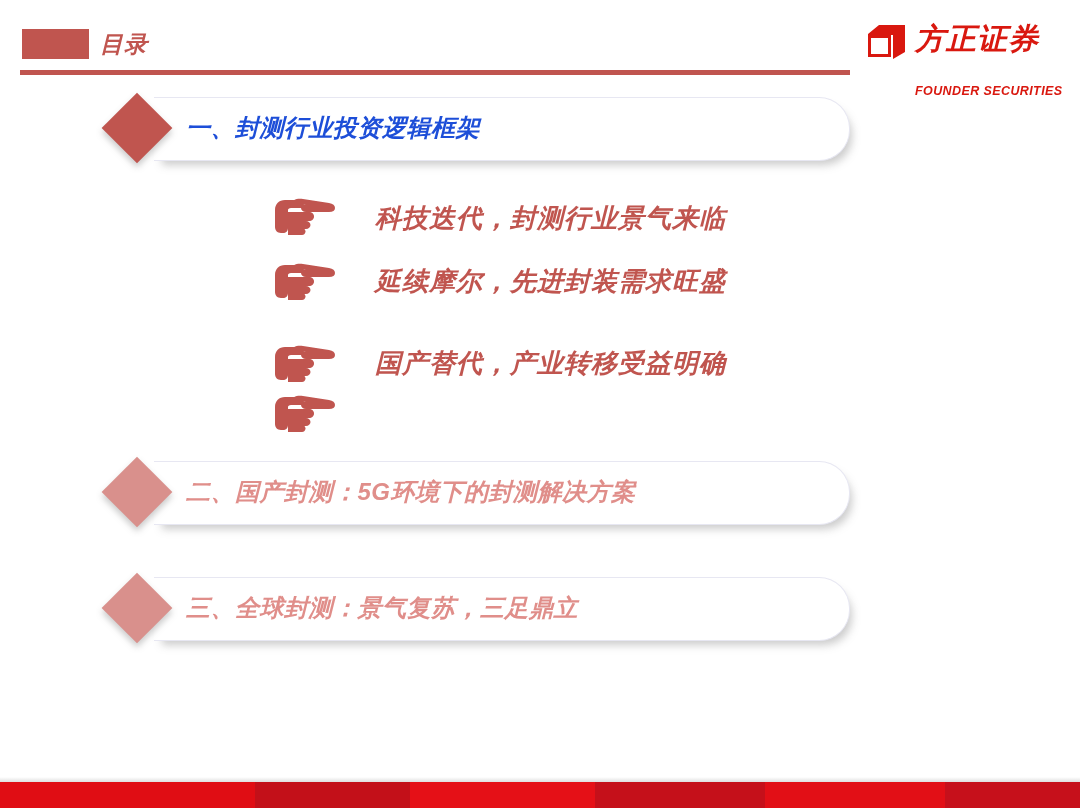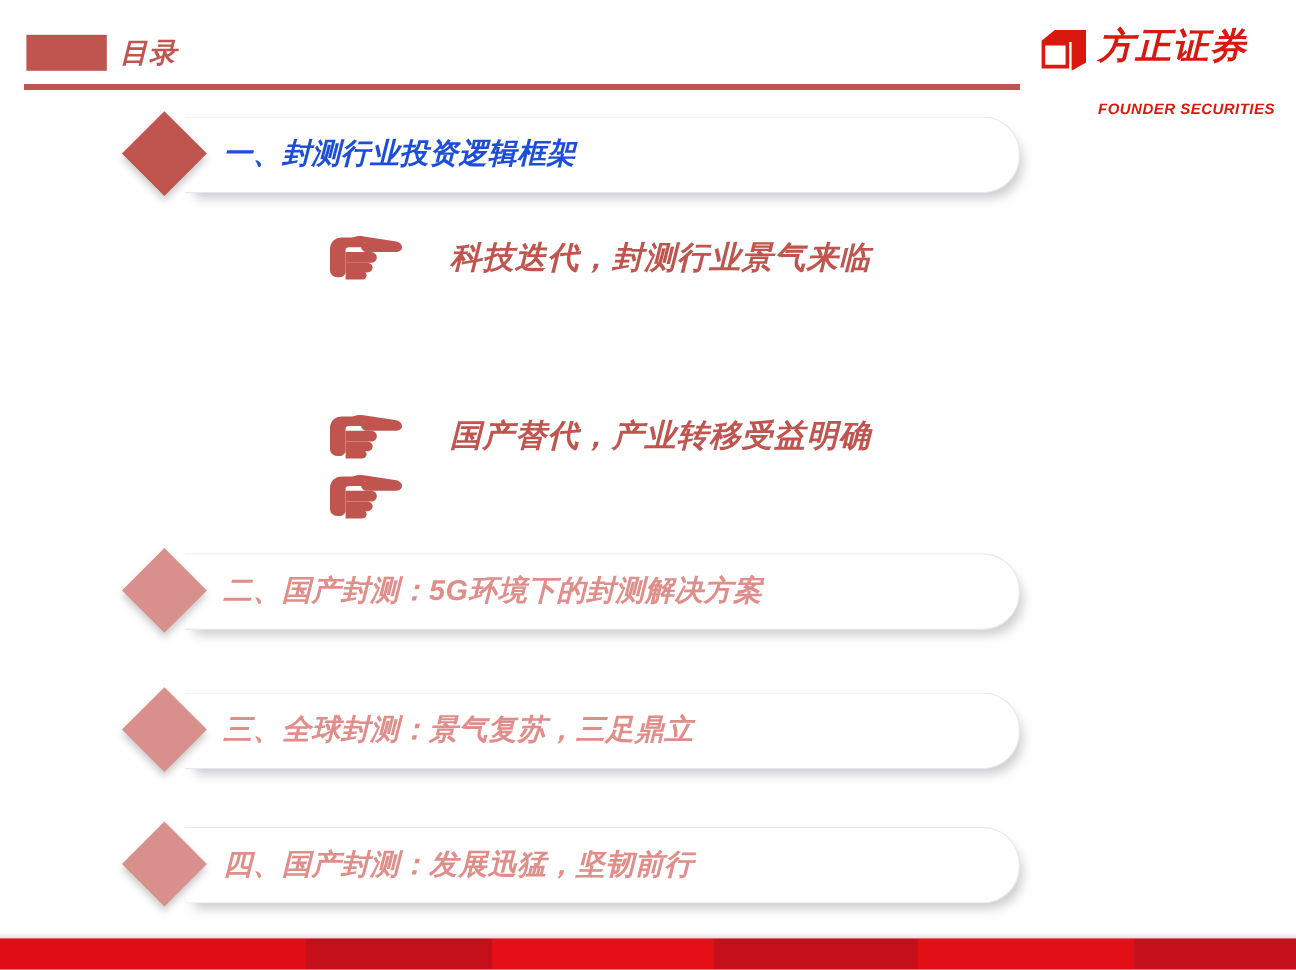--- a/index.html
+++ b/index.html
@@ -203,35 +203,49 @@
     <div class="logo-cn" style="color: rgb(217, 24, 15);">方正证券</div>
     <div class="logo-en" style="color: rgb(217, 24, 15); margin-top: 27px;">FOUNDER SECURITIES</div>
   </div>
 
   <div class="section active" style="left:112px; top:97px; width:737px;">
     <div class="section-card" style="width:695px;"></div>
     <div class="section-diamond" style="background: rgb(192, 85, 79);"></div>
     <div class="section-label" style="color: #1d4ed8;">一、封测行业投资逻辑框架</div>
   </div>
 
-  <div class="bullet" style="left:273px; top:192px;">
+  <div class="bullet" style="left:273px; top:192px;align-items:flex-end;">
     <span class="bullet-icon">
       <svg width="66" height="40" viewBox="0 0 66 40" xmlns="http://www.w3.org/2000/svg">
         <g fill="#c0554f">
           <path d="M2 14 C2 8 6 4 12 4 L20 4 C25 4 28 6 31 8 L30 12 L18 12 C16 12 15 13 15 14 L15 32 C15 35 13 37 10 37 L8 37 C4 37 2 34 2 31 Z"></path>
           <path d="M17 8 C19 4 24 2 30 3 L56 7 C60 7.6 62 9.6 62 12 C62 14.4 60 16 56 16 L33 16 C30 16 28 14 28 12 C28 9.6 30 8 33 8 Z"></path>
           <path d="M15 16 L36 16 C39 16 41 18 41 20.5 C41 23 39 25 36 25 L15 25 Z"></path>
           <path d="M15 25 L33 25 C35.5 25 37.5 26.8 37.5 29 C37.5 31.2 35.5 33 33 33 L15 33 Z"></path>
           <path d="M15 32 L29 32 C31 32 32.5 33.6 32.5 35.5 C32.5 37.4 31 39 29 39 L15 39 Z"></path>
         </g>
       </svg>
     </span>
     <span class="bullet-text">科技迭代，封测行业景气来临</span>
   </div>
 
+  <div class="bullet" style="left:273px; top:259px;">
+    <span class="bullet-icon">
+      <svg width="66" height="40" viewBox="0 0 66 40" xmlns="http://www.w3.org/2000/svg">
+        <g fill="#c0554f">
+          <path d="M2 14 C2 8 6 4 12 4 L20 4 C25 4 28 6 31 8 L30 12 L18 12 C16 12 15 13 15 14 L15 32 C15 35 13 37 10 37 L8 37 C4 37 2 34 2 31 Z"></path>
+          <path d="M17 8 C19 4 24 2 30 3 L56 7 C60 7.6 62 9.6 62 12 C62 14.4 60 16 56 16 L33 16 C30 16 28 14 28 12 C28 9.6 30 8 33 8 Z"></path>
+          <path d="M15 16 L36 16 C39 16 41 18 41 20.5 C41 23 39 25 36 25 L15 25 Z"></path>
+          <path d="M15 25 L33 25 C35.5 25 37.5 26.8 37.5 29 C37.5 31.2 35.5 33 33 33 L15 33 Z"></path>
+          <path d="M15 32 L29 32 C31 32 32.5 33.6 32.5 35.5 C32.5 37.4 31 39 29 39 L15 39 Z"></path>
+        </g>
+      </svg>
+    </span>
+    <span class="bullet-text">延续摩尔，先进封装需求旺盛</span>
+  </div>
 
   <div class="bullet" style="left:273px; top:341px;">
     <span class="bullet-icon">
       <svg width="66" height="40" viewBox="0 0 66 40" xmlns="http://www.w3.org/2000/svg">
         <g fill="#c0554f">
           <path d="M2 14 C2 8 6 4 12 4 L20 4 C25 4 28 6 31 8 L30 12 L18 12 C16 12 15 13 15 14 L15 32 C15 35 13 37 10 37 L8 37 C4 37 2 34 2 31 Z"></path>
           <path d="M17 8 C19 4 24 2 30 3 L56 7 C60 7.6 62 9.6 62 12 C62 14.4 60 16 56 16 L33 16 C30 16 28 14 28 12 C28 9.6 30 8 33 8 Z"></path>
           <path d="M15 16 L36 16 C39 16 41 18 41 20.5 C41 23 39 25 36 25 L15 25 Z"></path>
           <path d="M15 25 L33 25 C35.5 25 37.5 26.8 37.5 29 C37.5 31.2 35.5 33 33 33 L15 33 Z"></path>
           <path d="M15 32 L29 32 C31 32 32.5 33.6 32.5 35.5 C32.5 37.4 31 39 29 39 L15 39 Z"></path>
@@ -260,25 +274,20 @@
     <div class="section-diamond" style="background: rgb(217, 144, 140);"></div>
     <div class="section-label" style="color: rgb(224, 142, 138);">二、国产封测：5G环境下的封测解决方案</div>
   </div>
 
   <div class="section muted" style="left:112px; top:577px; width:737px;">
     <div class="section-card" style="width:695px;"></div>
     <div class="section-diamond" style="background: rgb(217, 144, 140);"></div>
     <div class="section-label" style="color: rgb(224, 142, 138);">三、全球封测：景气复苏，三足鼎立</div>
   </div>
 
-  <div class="section muted" style="left:112px; top:689px; width:737px;">
-    <div class="section-card" style="width:695px;"></div>
-    <div class="section-diamond" style="background: rgb(217, 144, 140);"></div>
-    <div class="section-label" style="color: rgb(224, 142, 138);">四、国产封测：发展迅猛，坚韧前行</div>
-  </div>
 
   <div class="footer-shadow"></div>
   <div class="footer">
       <div class="footer-seg" style="width: 255px; background: rgb(224, 13, 20);"></div>
       <div class="footer-seg" style="width: 155px; background: rgb(195, 16, 25);"></div>
       <div class="footer-seg" style="width: 185px; background: rgb(229, 16, 23);"></div>
       <div class="footer-seg" style="width: 170px; background: rgb(197, 16, 26);"></div>
       <div class="footer-seg" style="width: 180px; background: rgb(226, 15, 22);"></div>
       <div class="footer-seg" style="width: 135px; background: rgb(198, 16, 27);"></div>
     </div>

